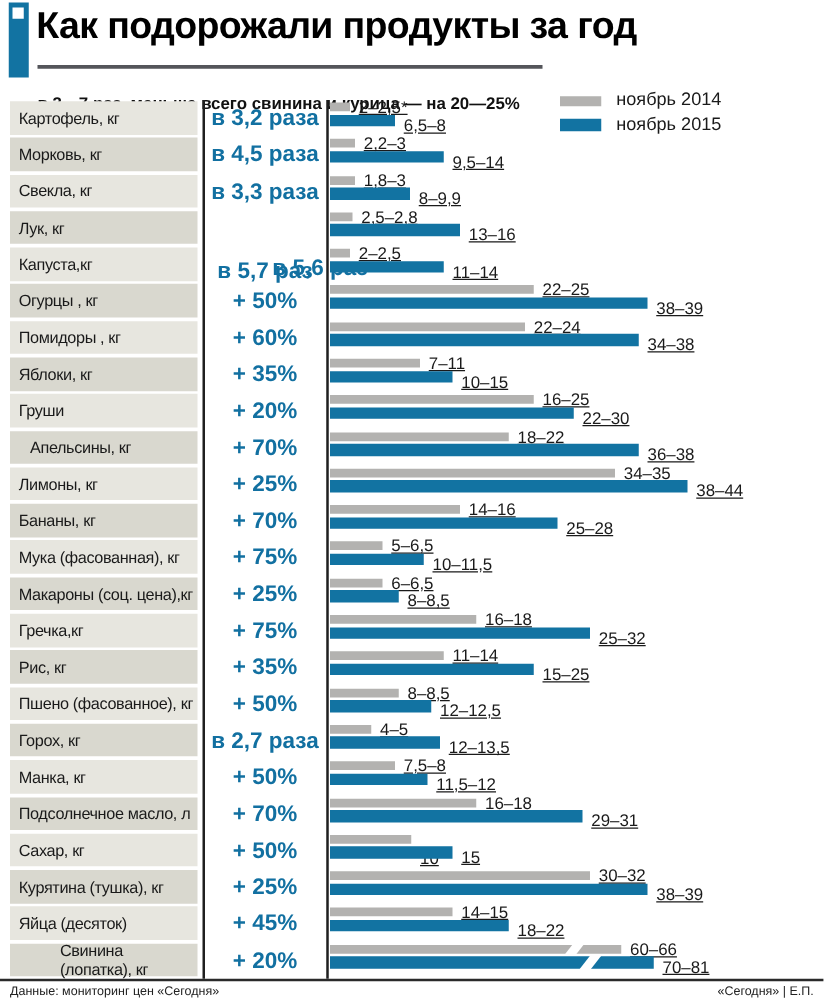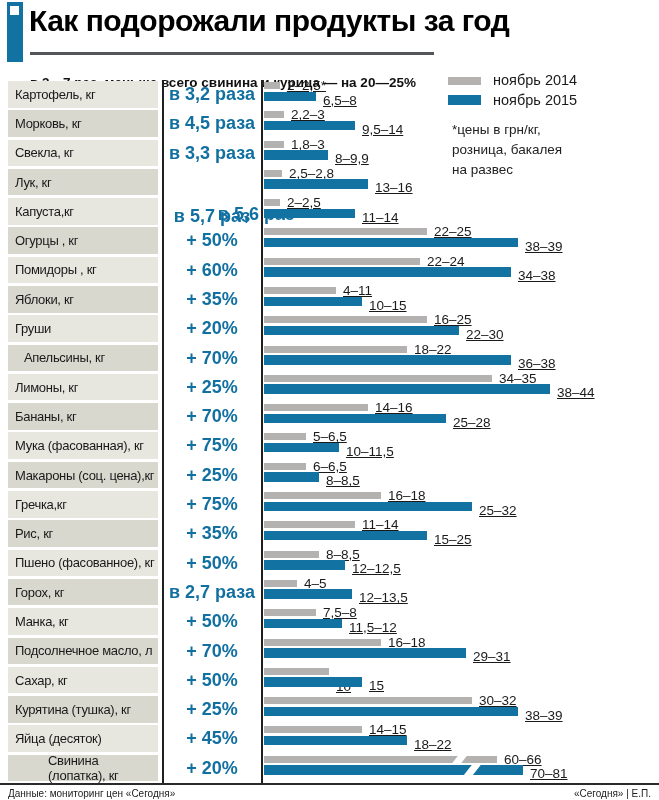--- a/index.html
+++ b/index.html
@@ -99,21 +99,21 @@
       <div class="bar-label" style="left: 525px; top: 239.95px;">38–39</div>
       <div class="row-label row-light" style="top: 256.74px;">Помидоры , кг</div>
       <div class="row-change" style="top: 255.74px;">+ 60%</div>
       <div class="bar bar-gray" style="left: 264px; top: 257.74px; width: 156px;"></div>
       <div class="bar-label" style="left: 427px; top: 254.74px;">22–24</div>
       <div class="bar bar-blue" style="left: 264px; top: 267.24px; width: 247px;"></div>
       <div class="bar-label" style="left: 518px; top: 269.24px;">34–38</div>
       <div class="row-label row-dark" style="top: 286.03px;">Яблоки, кг</div>
       <div class="row-change" style="top: 285.03px;">+ 35%</div>
       <div class="bar bar-gray" style="left: 264px; top: 287.03px; width: 72px;"></div>
-      <div class="bar-label" style="left: 343px; top: 284.03px;">4–11</div>
+      <div class="bar-label" style="left: 343px; top: 284.03px;">7–11</div>
       <div class="bar bar-blue" style="left: 264px; top: 296.53px; width: 98px;"></div>
       <div class="bar-label" style="left: 369px; top: 298.53px;">10–15</div>
       <div class="row-label row-light" style="top: 315.32px;">Груши</div>
       <div class="row-change" style="top: 314.32px;">+ 20%</div>
       <div class="bar bar-gray" style="left: 264px; top: 316.32px; width: 163px;"></div>
       <div class="bar-label" style="left: 434px; top: 313.32px;">16–25</div>
       <div class="bar bar-blue" style="left: 264px; top: 325.82px; width: 195px;"></div>
       <div class="bar-label" style="left: 466px; top: 327.82px;">22–30</div>
       <div class="row-label row-dark" style="top: 344.61px; padding-left: 16px;">Апельсины, кг</div>
       <div class="row-change" style="top: 343.61px;">+ 70%</div>
@@ -207,23 +207,18 @@
       <div class="bar-label" style="left: 530px; top: 767.17px;">70–81</div>
       <div class="bar-break" style="left: 455px; top: 754.67px; height: 9px;"></div>
       <div class="bar-break" style="left: 468px; top: 764.17px; height: 11.5px;"></div>
     </div>
 
   <div class="legend-swatch" id="sw0" style="left: 448px; top: 77px; width: 33px; height: 8px; background: rgb(179, 178, 176);"></div>
   <div class="legend-label" style="left:493px;top:72px;">ноябрь 2014</div>
   <div class="legend-swatch" id="sw1" style="left: 448px; top: 95px; width: 33px; height: 10px; background: rgb(18, 115, 162);"></div>
   <div class="legend-label" style="left:493px;top:92px;">ноябрь 2015</div>
 
-  <div class="note">
-    <div>*цены в грн/кг,</div>
-    <div>розница, бакалея</div>
-    <div>на развес</div>
-  </div>
 
   <div class="footer-rule"></div>
   <div class="footer-left">Данные: мониторинг цен «Сегодня»</div>
   <div class="footer-right">«Сегодня» | Е.П.</div>
 
 </div>
 
 </body></html>

